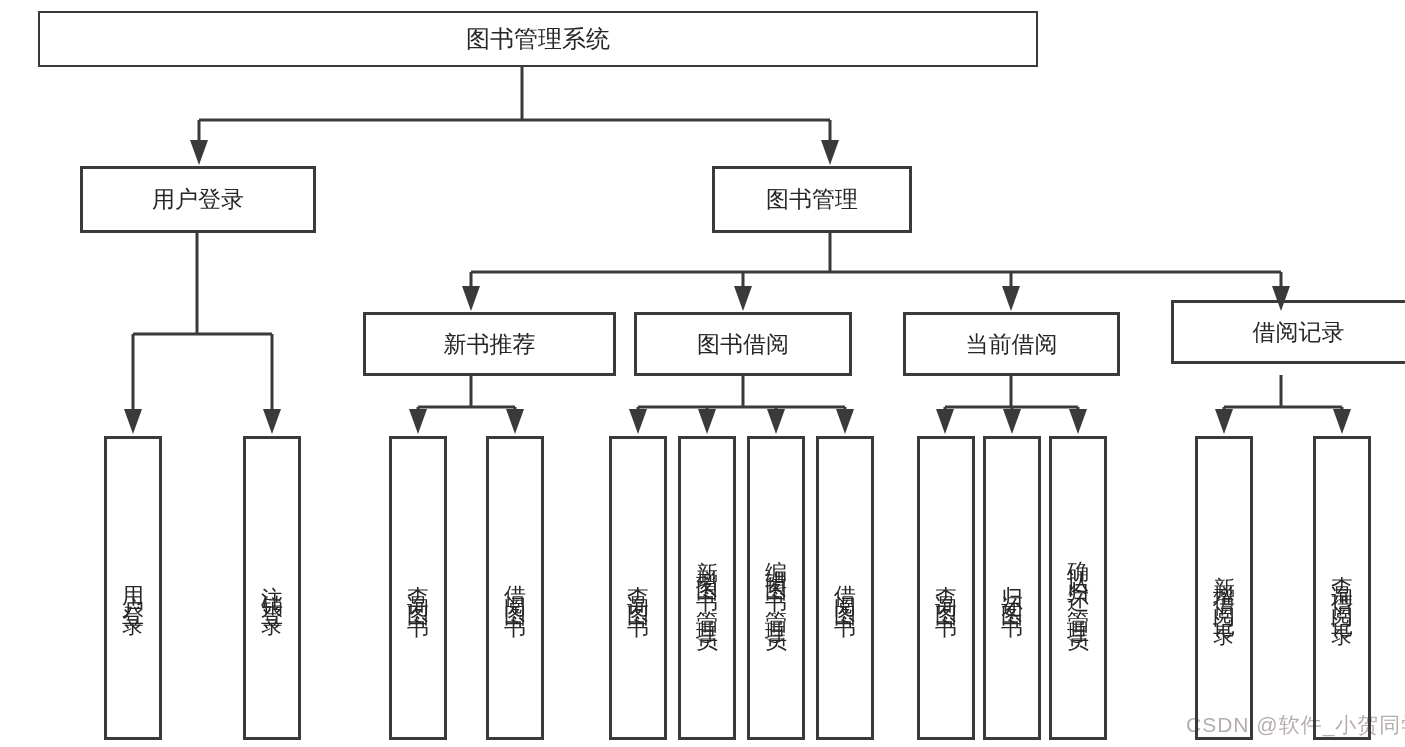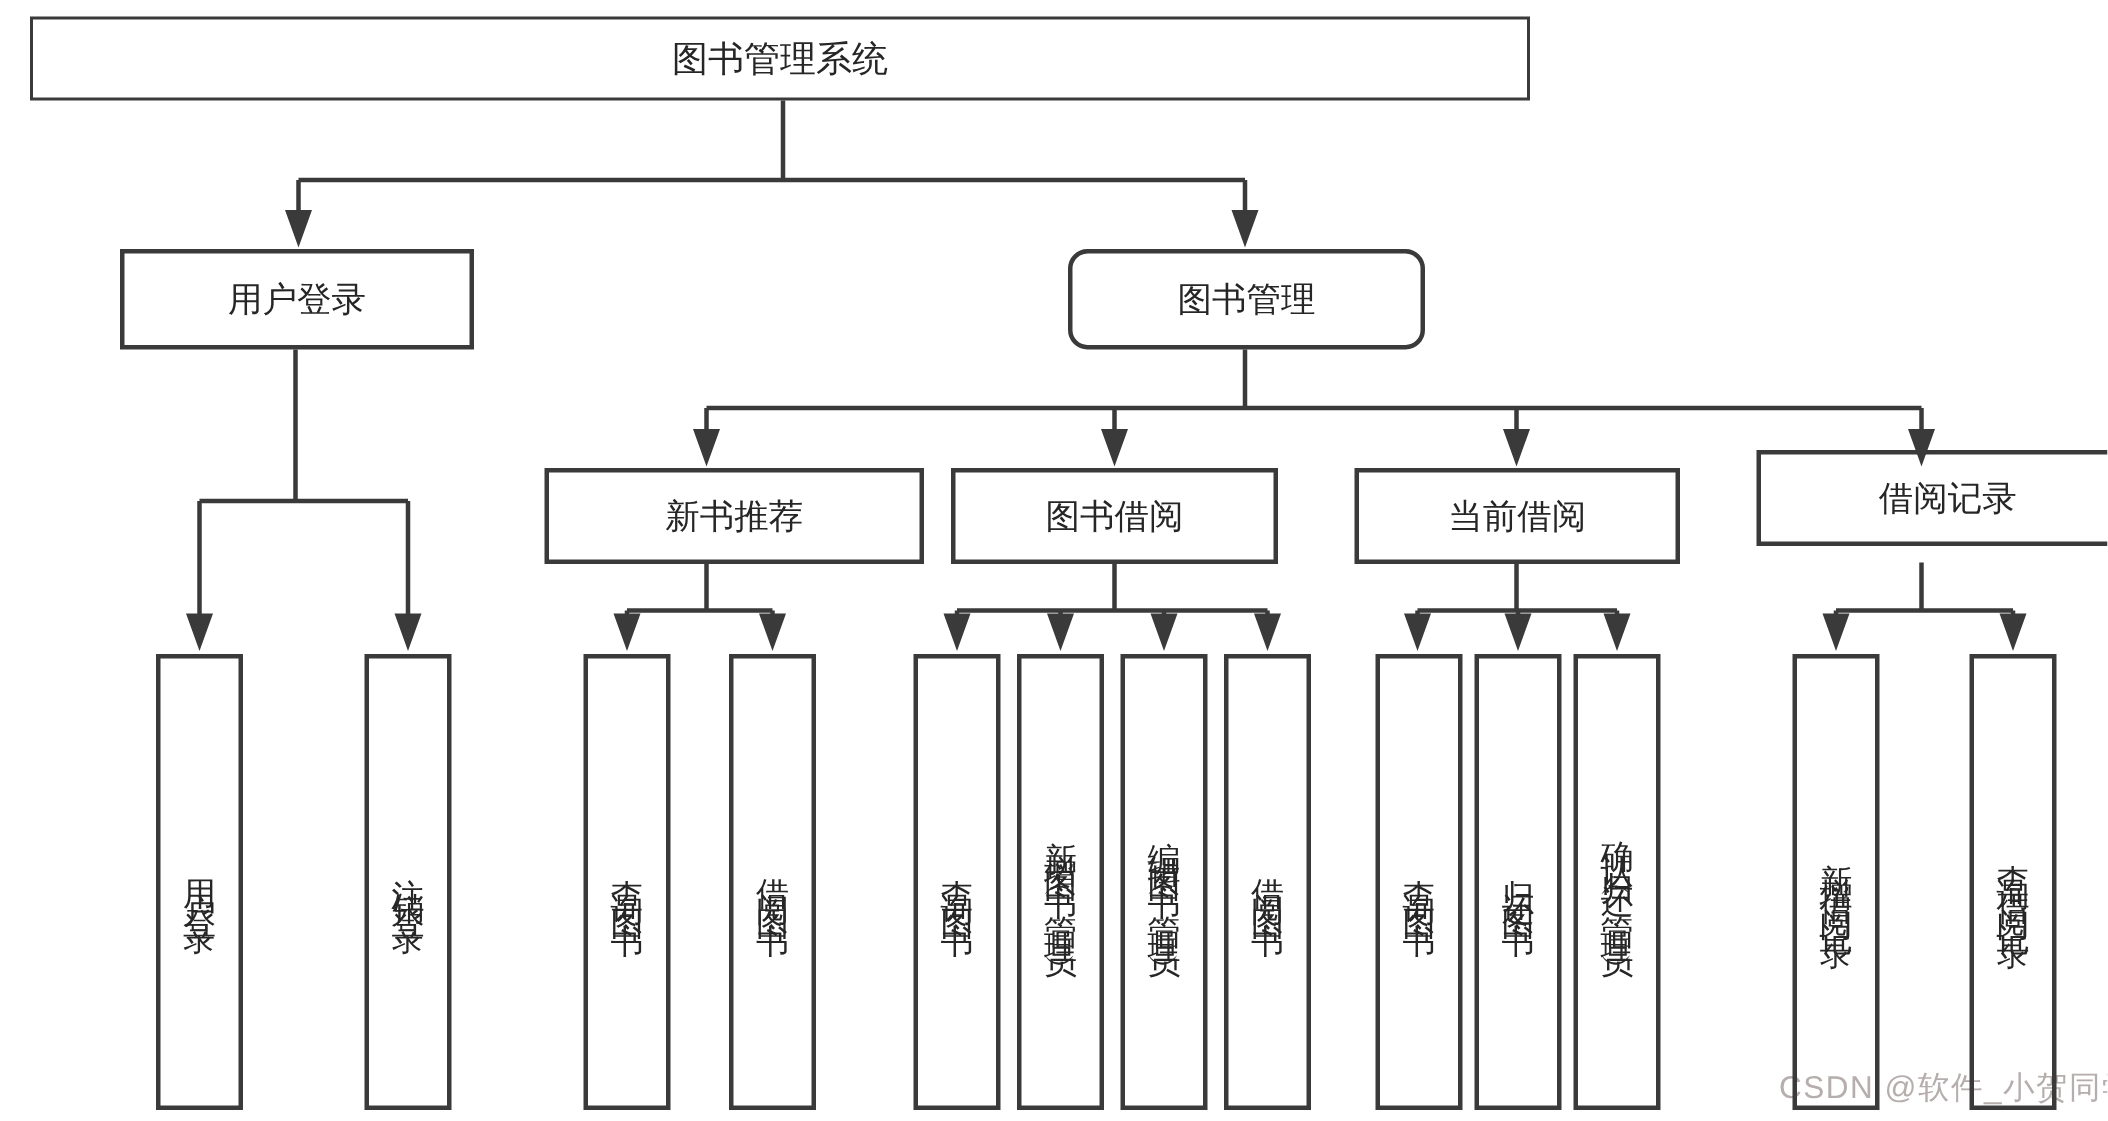--- a/index.html
+++ b/index.html
@@ -118,28 +118,28 @@
          M698,409 L716,409 L707,434 Z
          M767,409 L785,409 L776,434 Z
          M836,409 L854,409 L845,434 Z
          M936,409 L954,409 L945,434 Z
          M1003,409 L1021,409 L1012,434 Z
          M1069,409 L1087,409 L1078,434 Z
          M1215,409 L1233,409 L1224,434 Z
          M1333,409 L1351,409 L1342,434 Z"></path>
   </svg>
 
-  <div class="node root" style="left:20px; top:11px; width:1000px; height:56px;">
+  <div class="node root" style="left:38px; top:11px; width:1000px; height:56px;">
     <span>图书管理系统</span>
   </div>
 
   <div class="node lvl" style="left:80px; top:166px; width:236px; height:67px;">
     <span>用户登录</span>
   </div>
-  <div class="node lvl" style="left:712px; top:166px; width:238px; height:67px;border-radius:13px;">
+  <div class="node lvl" style="left:712px; top:166px; width:200px; height:67px;">
     <span>图书管理</span>
   </div>
 
   <div class="node lvl" style="left:363px; top:312px; width:253px; height:64px;">
     <span>新书推荐</span>
   </div>
   <div class="node lvl" style="left:634px; top:312px; width:218px; height:64px;align-items:center;">
     <span>图书借阅</span>
   </div>
   <div class="node lvl" style="left:903px; top:312px; width:217px; height:64px;justify-content:center;">

